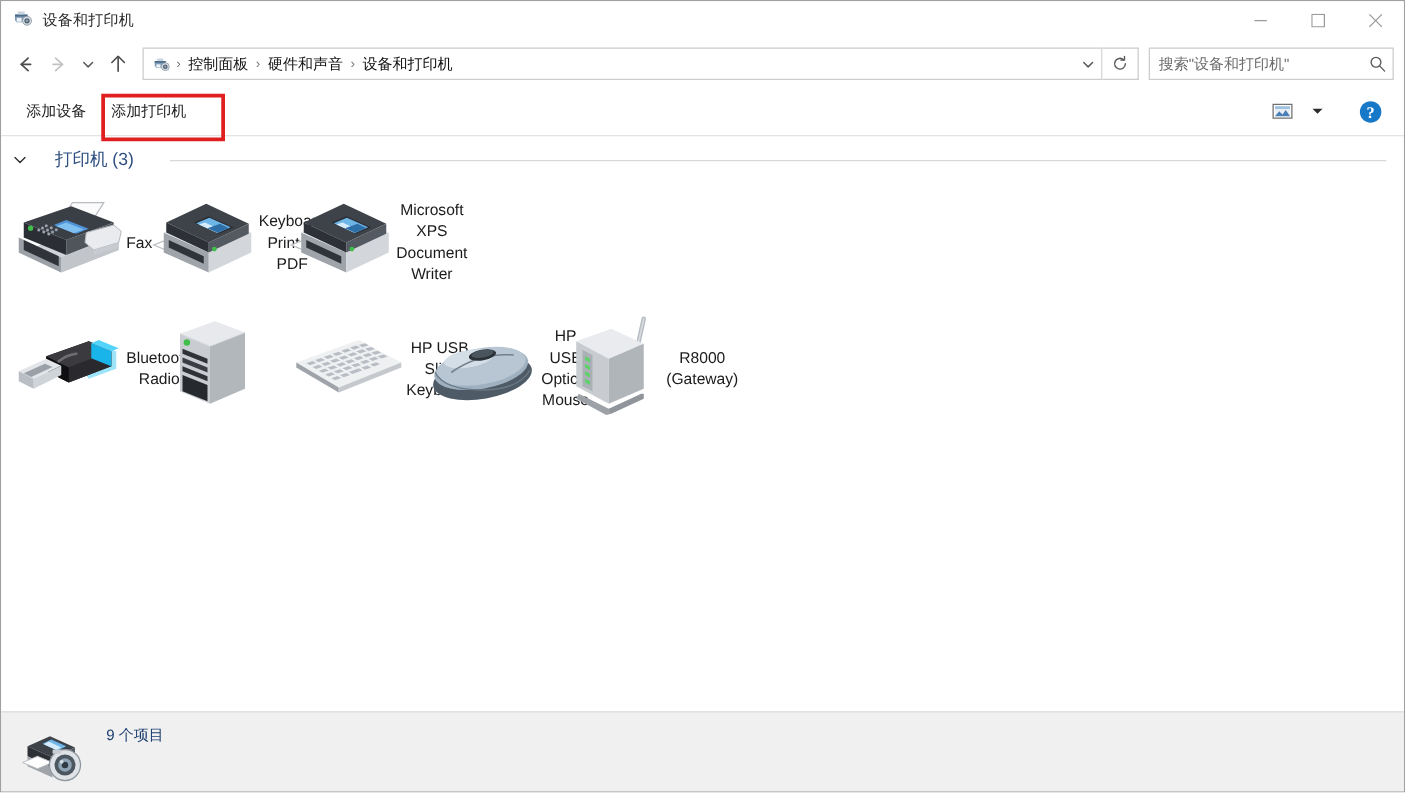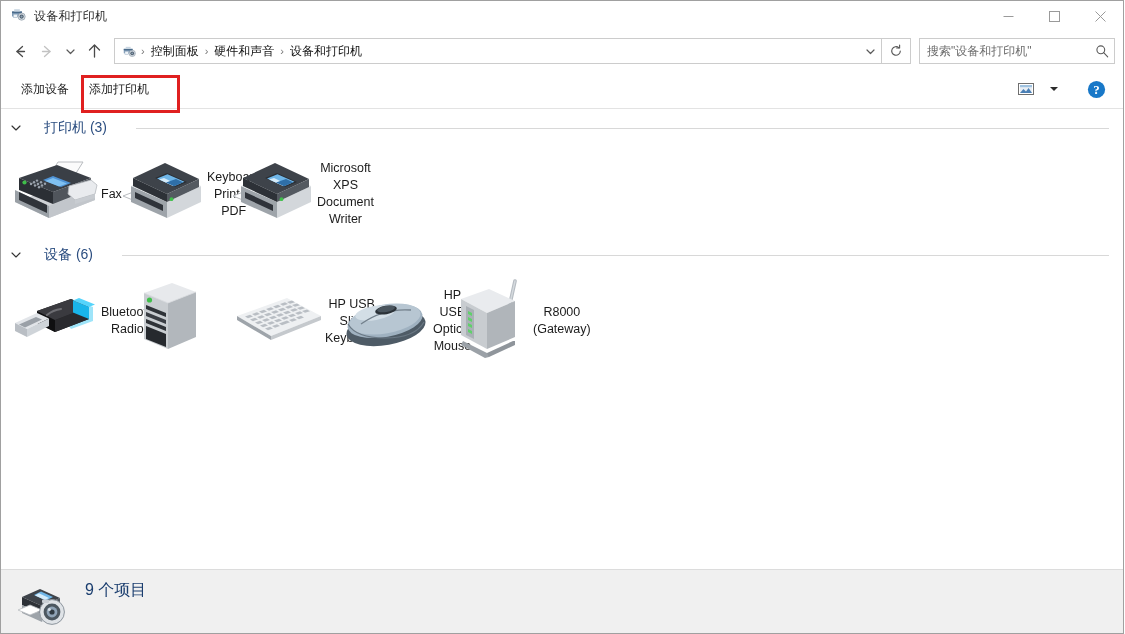--- a/index.html
+++ b/index.html
@@ -300,21 +300,21 @@
     gap: 14px;
   }
   .status-icon {
     width: 56px;
     height: 52px;
     display: flex;
     align-items: center;
     justify-content: center;
   }
   .status-text {
-    font-size: 16px;
+    font-size: 12px;
     color: #1b3e6f;
     align-self: flex-start;
     margin-top: 10px;
   }
 </style>
 </head>
 <body>
 
 <div class="window">
 
@@ -548,29 +548,20 @@
             <polygon points="47,26.6 55,30.2 64,26.3 57,23" fill="#2f6fa8"></polygon>
             <circle cx="52.5" cy="43.2" r="1.9" fill="#3fbf4a"></circle>
           </svg>
         </div>
         <div class="item-label">Microsoft XPS Document Writer</div>
       </div>
     </div>
 
     <div class="spacer-sm"></div>
 
-    <div class="group-header">
-      <span class="grp-chevron">
-        <svg width="12" height="12" viewBox="0 0 12 12">
-            <path d="M2 4l4 4 4-4" stroke="#333333" stroke-width="1.15" fill="none" stroke-linecap="round" stroke-linejoin="round"></path>
-          </svg>
-      </span>
-      <span class="grp-title">设备 (6)</span>
-      <span class="grp-rule"></span>
-    </div>
 
     <div class="items-row">
 
       <div class="item">
         <div class="item-icon">
           <svg width="92" height="62" viewBox="0 0 92 62">
 
             <polygon points="62,12 84,20 84,34 62,42 58,36 58,18" fill="#27c3f2" opacity="0.45"></polygon>
 
             <polygon points="28,24 62,12 80,20 80,32 46,45 28,36" fill="#1b1b1d"></polygon>

